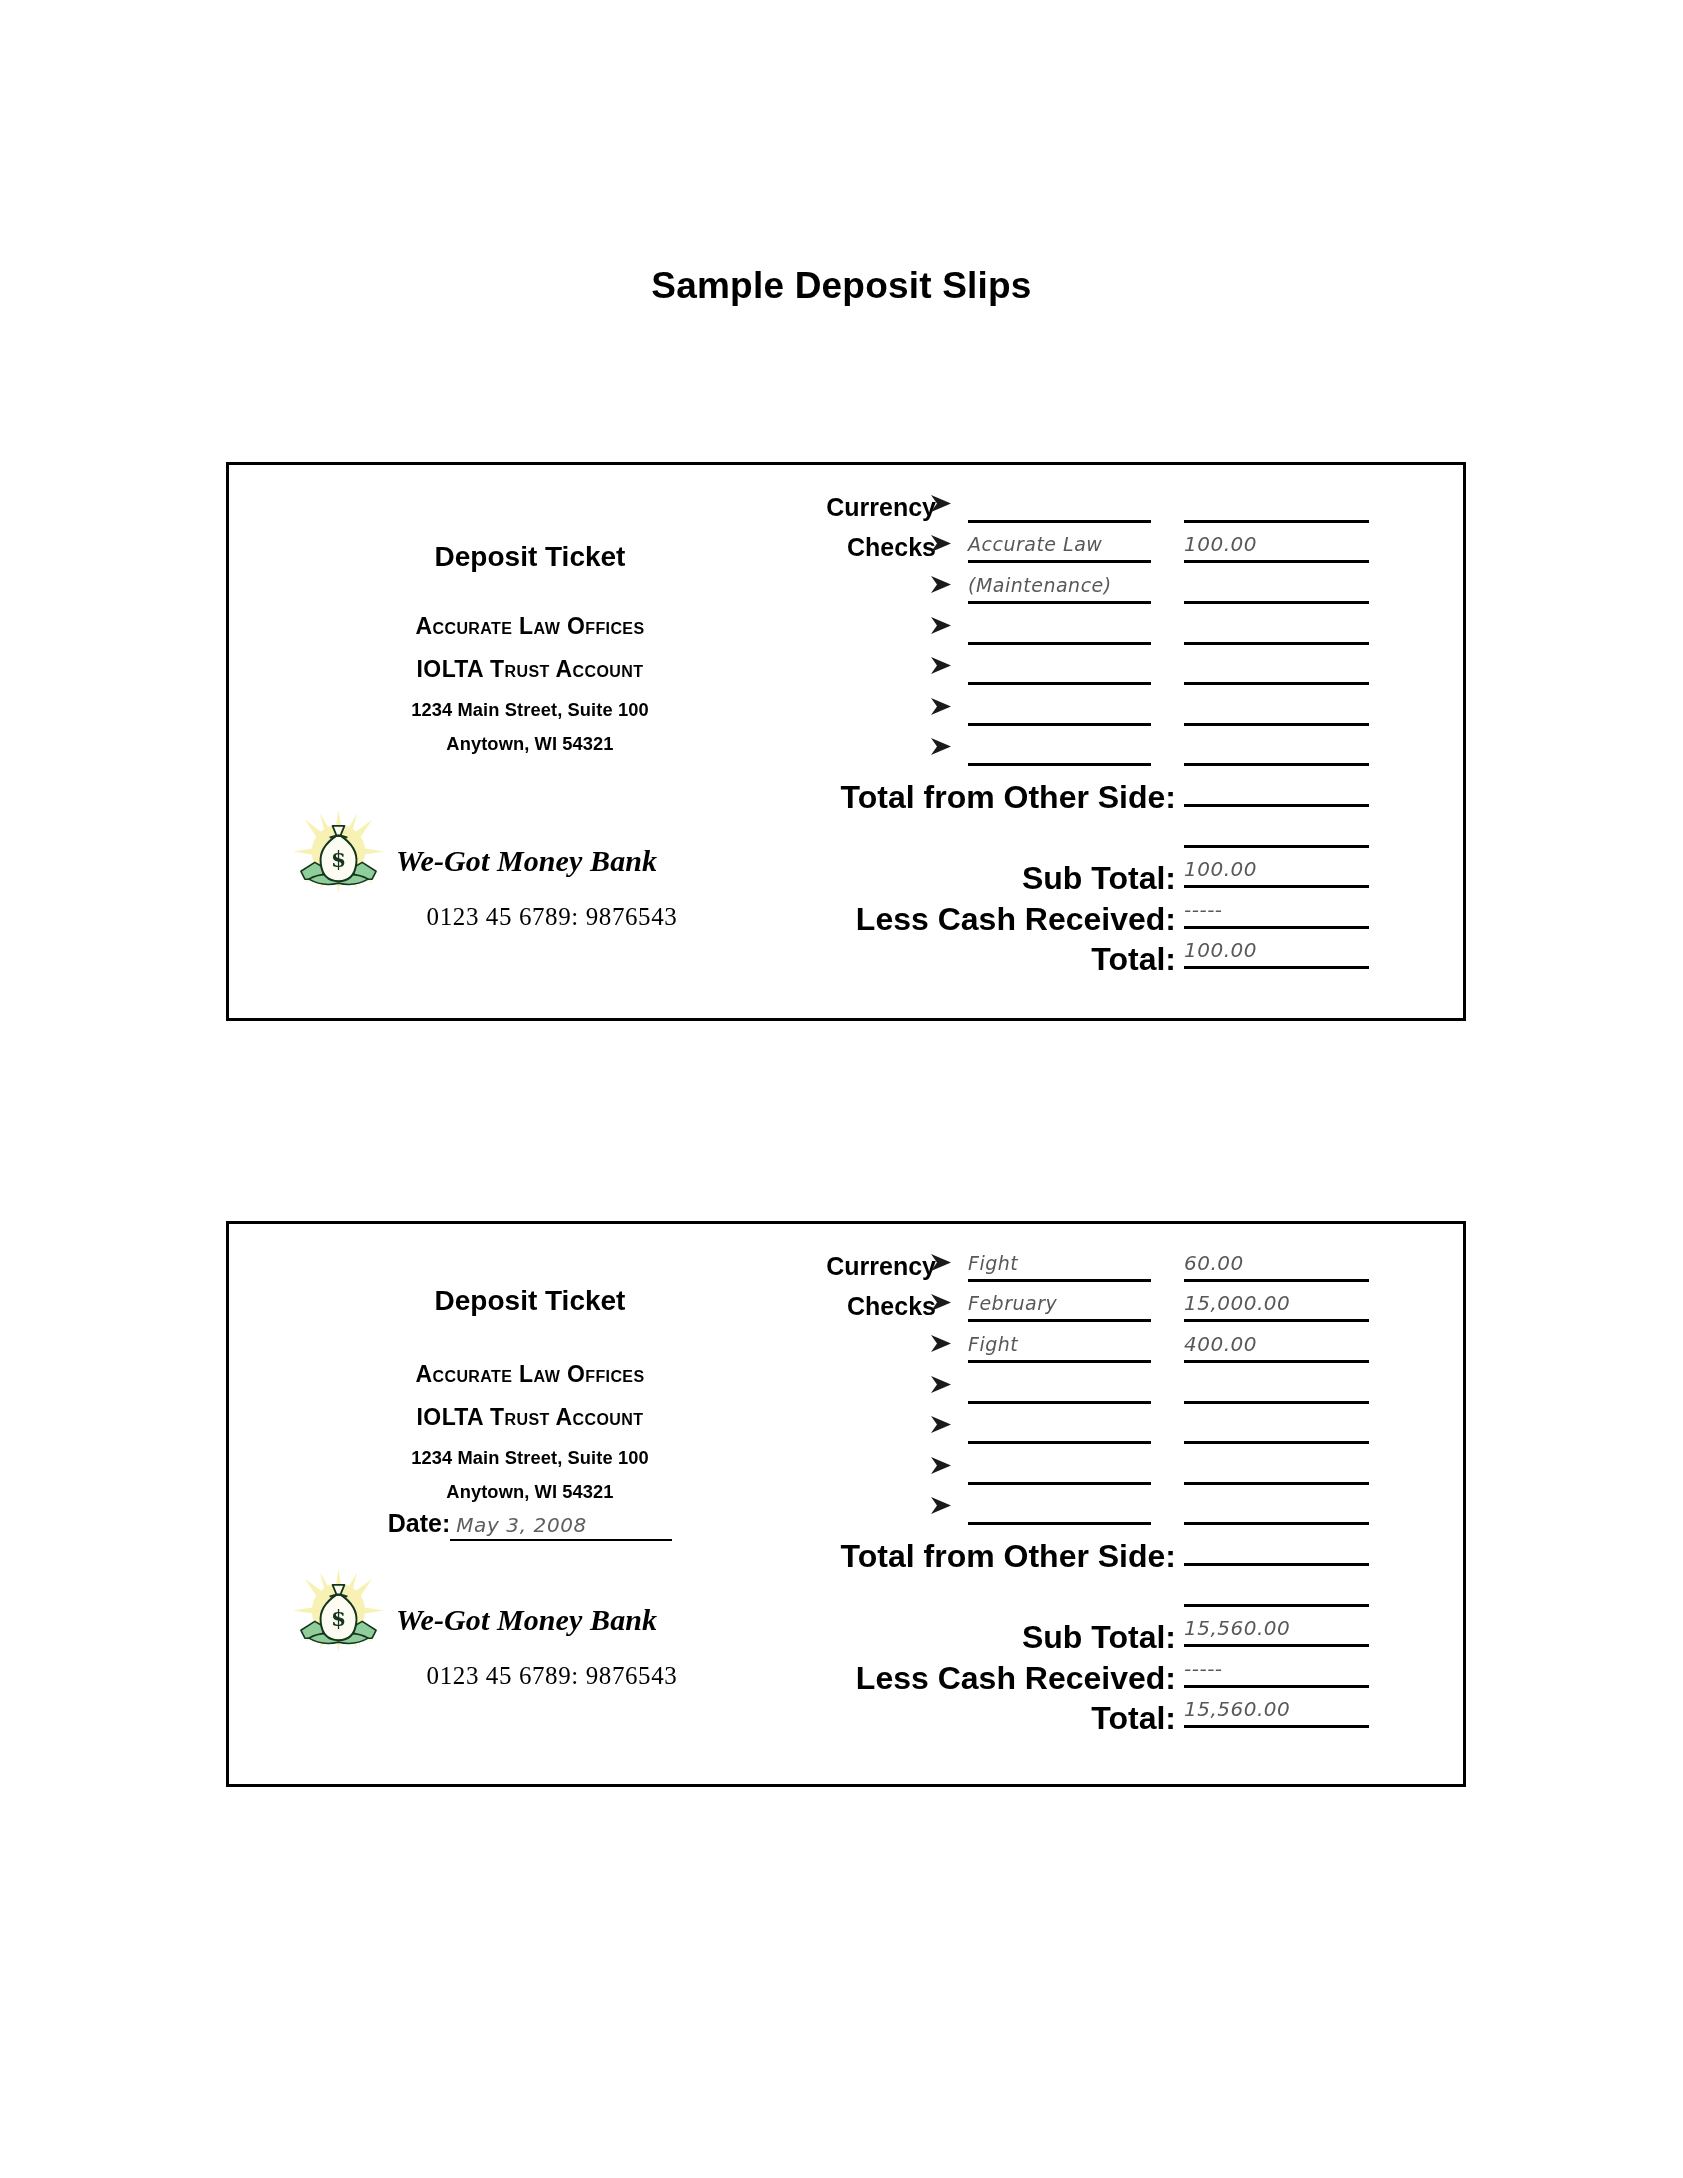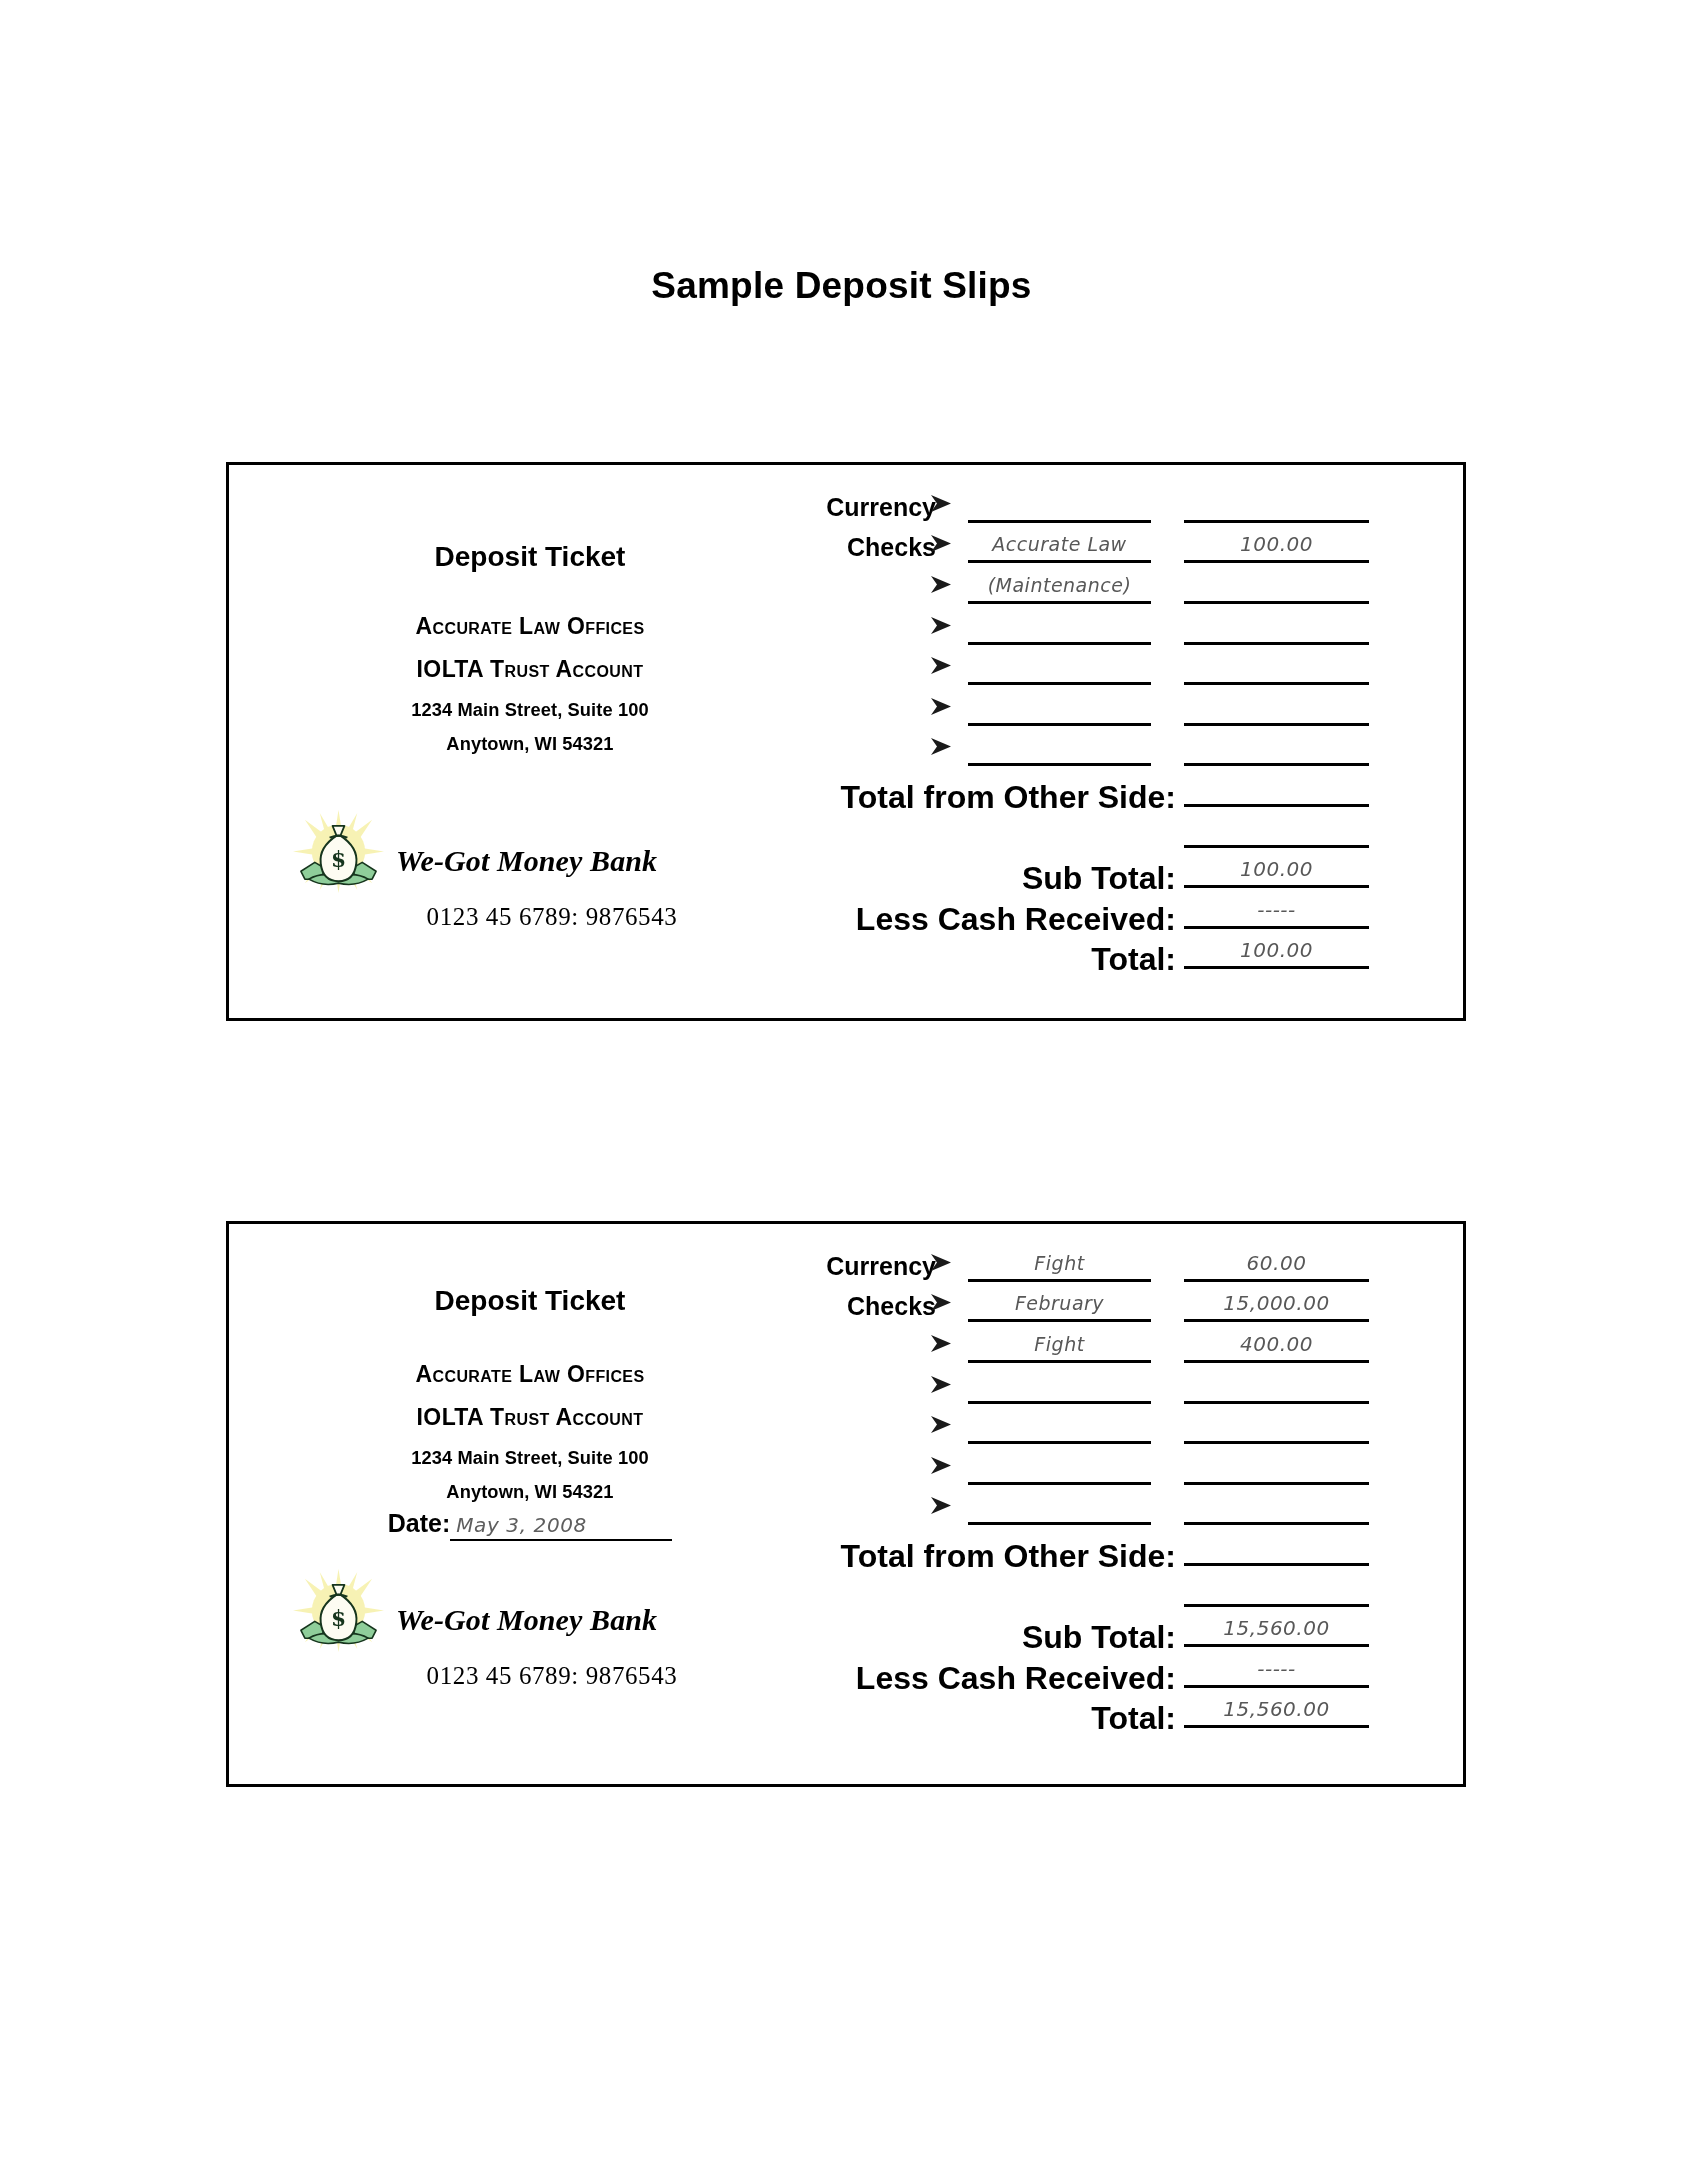--- a/index.html
+++ b/index.html
@@ -210,21 +210,21 @@
     top: 0;
   }
   .line-amount {
     left: 361px;
     width: 185px;
     top: 0;
   }
   .hw {
     display: block;
     width: 100%;
-    text-align: center;
+    text-align: left;
     font-family: "DejaVu Sans", sans-serif;
     font-style: italic;
     font-size: 19px;
     color: #585858;
     letter-spacing: 0.5px;
     line-height: 30px;
     white-space: nowrap;
     overflow: visible;
   }
   .hw.amount { font-size: 20px; }

